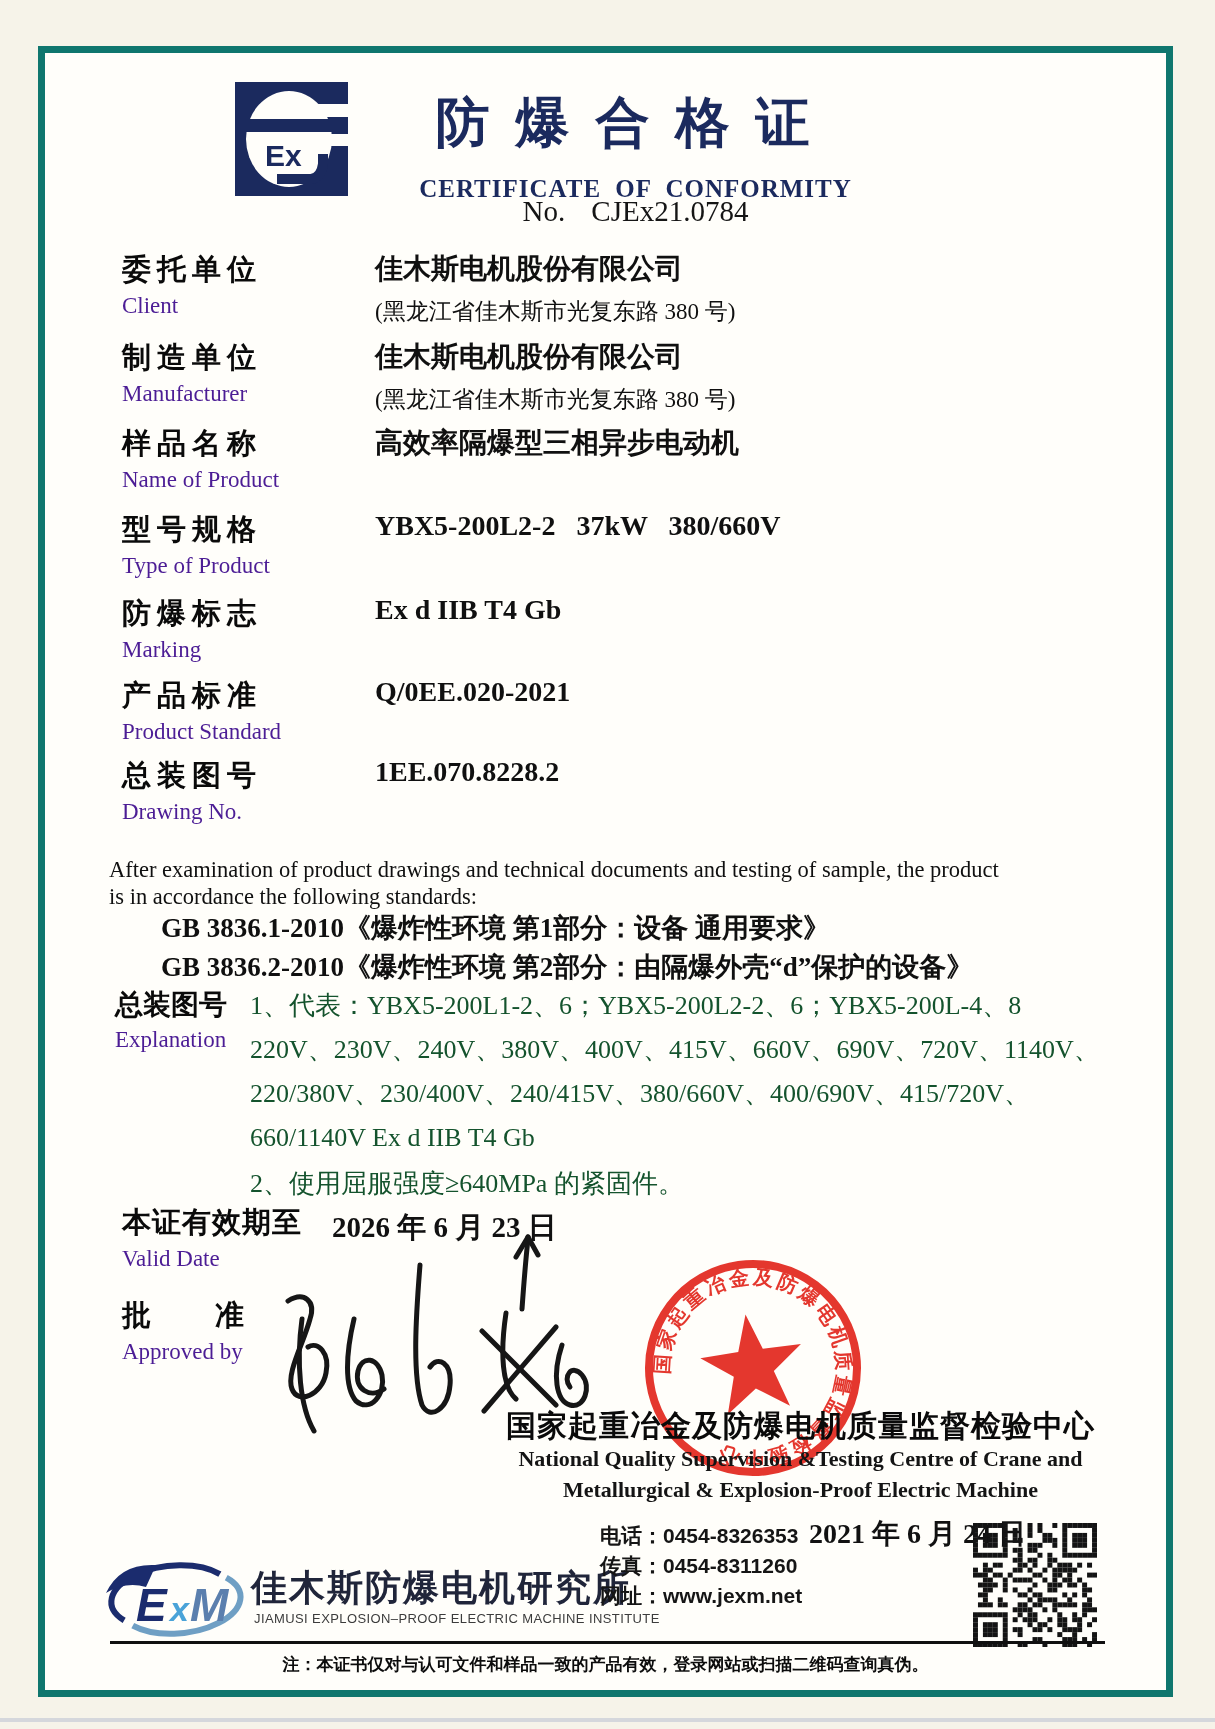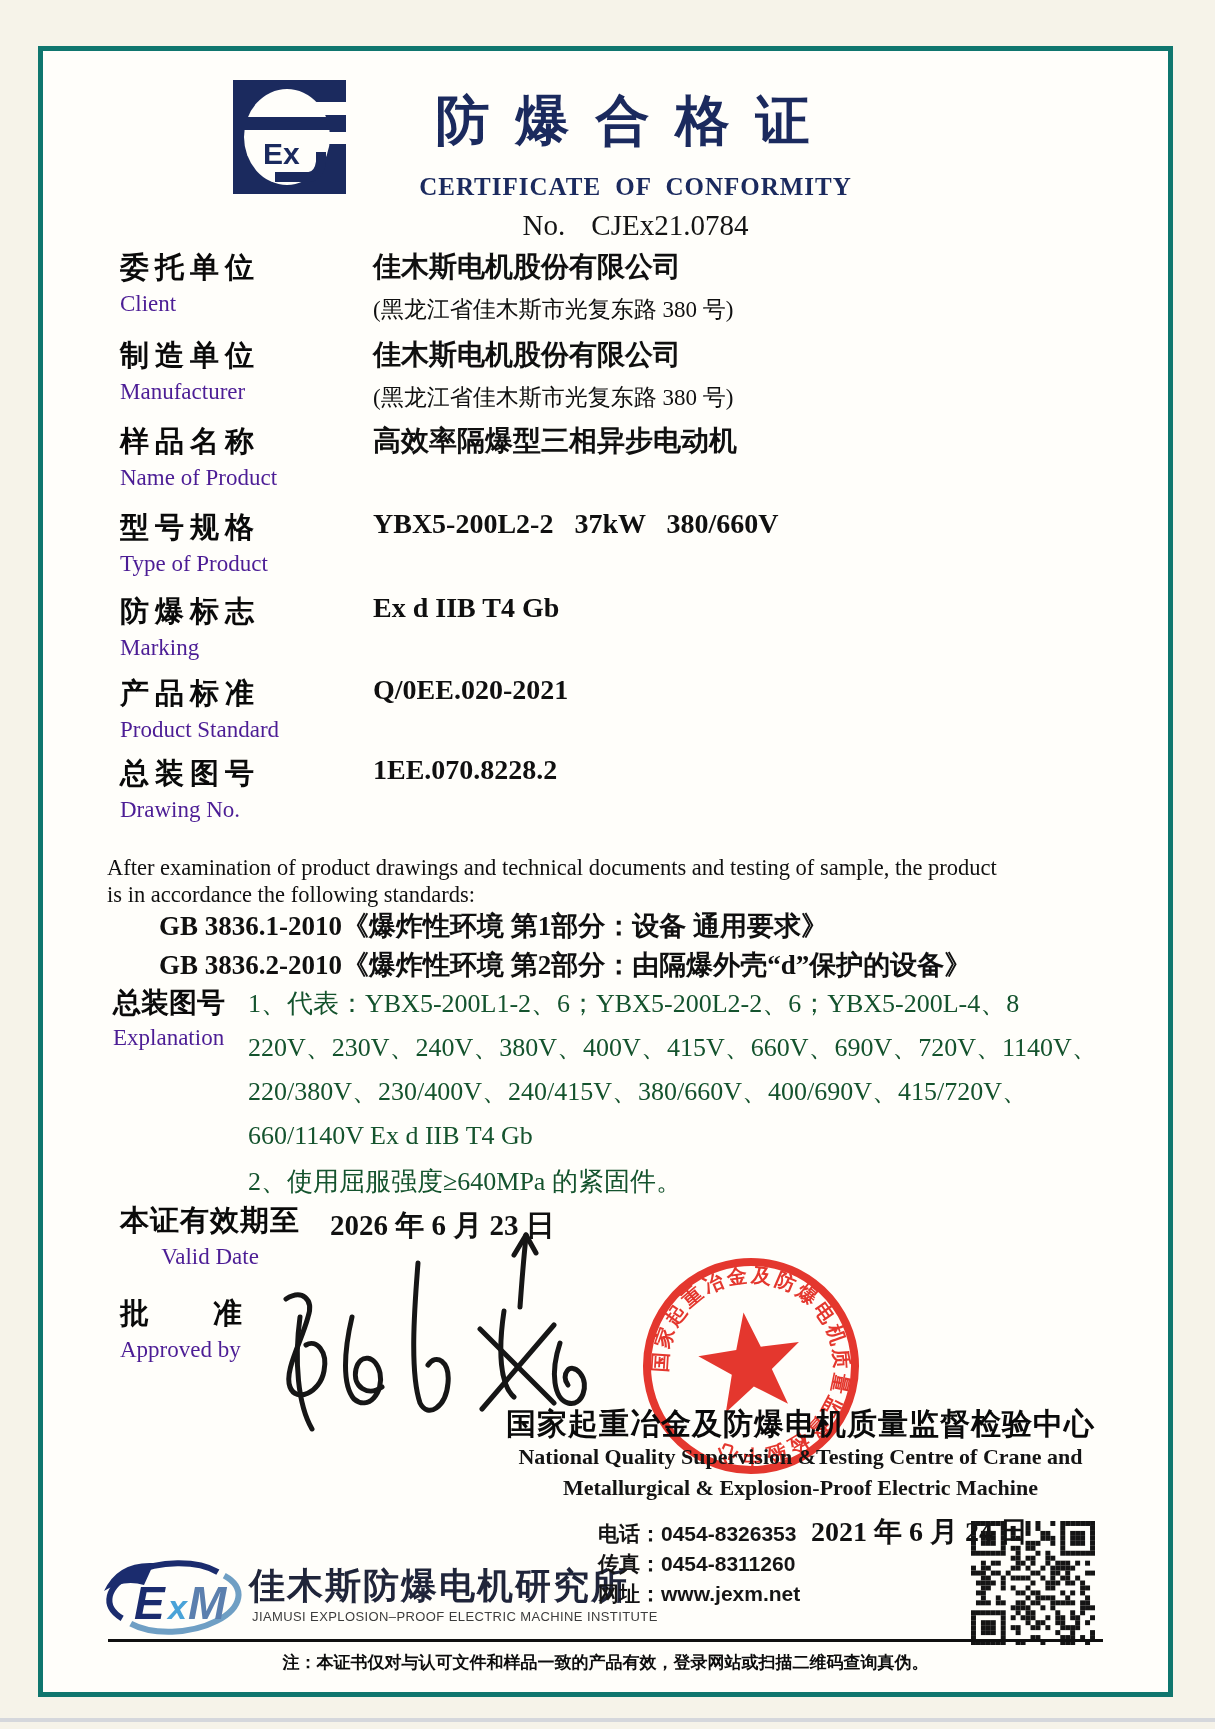--- a/index.html
+++ b/index.html
@@ -5,29 +5,29 @@
   html,body{margin:0;padding:0;}
   body{
     width:1215px;height:1729px;position:relative;
     background:#f6f3e9;
     font-family:"Liberation Serif", serif;
     color:#111;
     overflow:hidden;
   }
   .frame{
     position:absolute;left:38px;top:46px;width:1135px;height:1651px;
-    border:5px solid #0f766e;background:#fffefa;box-sizing:border-box;
+    border:7px solid #0f766e;background:#fffefa;box-sizing:border-box;
   }
   .abs{position:absolute;}
   
   .ex-logo{left:190px;top:29px;width:113px;height:114px;}
   .hdr{left:70px;right:10px;text-align:center;}
   .title-cn{top:34px;font-size:54px;font-weight:bold;color:#1b2a5e;letter-spacing:26px;font-family:"Liberation Serif",serif;}
   .title-en{top:122px;font-size:25px;font-weight:bold;color:#1b2a5e;letter-spacing:1px;word-spacing:7px;}
-  .cert-no{top:158px;font-size:29px;color:#151515;}
+  .cert-no{top:142px;font-size:29px;color:#151515;}
   .cert-no .lbl{margin-right:26px;}
   
   .frow{position:absolute;left:0;width:100%;}
   .f-label{position:absolute;left:77px;}
   .lab-cn{font-family:"Liberation Sans",sans-serif;font-weight:bold;font-size:29px;letter-spacing:6px;color:#0a0a0a;white-space:nowrap;}
   .lab-en{font-size:23px;color:#4c1d95;margin-top:3px;}
   .f-value{position:absolute;left:330px;width:730px;}
   .val{font-size:28px;font-weight:600;white-space:pre;color:#101010;}
   .val-note{font-size:23px;margin-top:8px;color:#101010;}
   
@@ -161,21 +161,21 @@
 
   <div class="abs expl-label f-label" style="left:70px;">
     <div class="lab-cn">总装图号</div>
     <div class="lab-en">Explanation</div>
   </div>
   <div class="abs expl-body">
     <div>1、代表：YBX5-200L1-2、6；YBX5-200L2-2、6；YBX5-200L-4、8  220V、230V、240V、380V、400V、415V、660V、690V、720V、1140V、220/380V、230/400V、240/415V、380/660V、400/690V、415/720V、660/1140V  Ex d IIB T4 Gb</div>
     <div class="expl-item2">2、使用屈服强度≥640MPa 的紧固件。</div>
   </div>
 
-  <div class="abs valid-label f-label" style="left:77px;text-align:center;">
+  <div class="abs valid-label f-label" style="left:77px;">
     <div class="lab-cn">本证有效期至</div>
     <div class="lab-en">Valid Date</div>
   </div>
   <div class="abs valid-value">2026 年 6 月 23 日</div>
 
   <div class="abs appr-label f-label" style="left:77px;">
     <div class="lab-cn">批　　准</div>
     <div class="lab-en">Approved by</div>
   </div>
 

